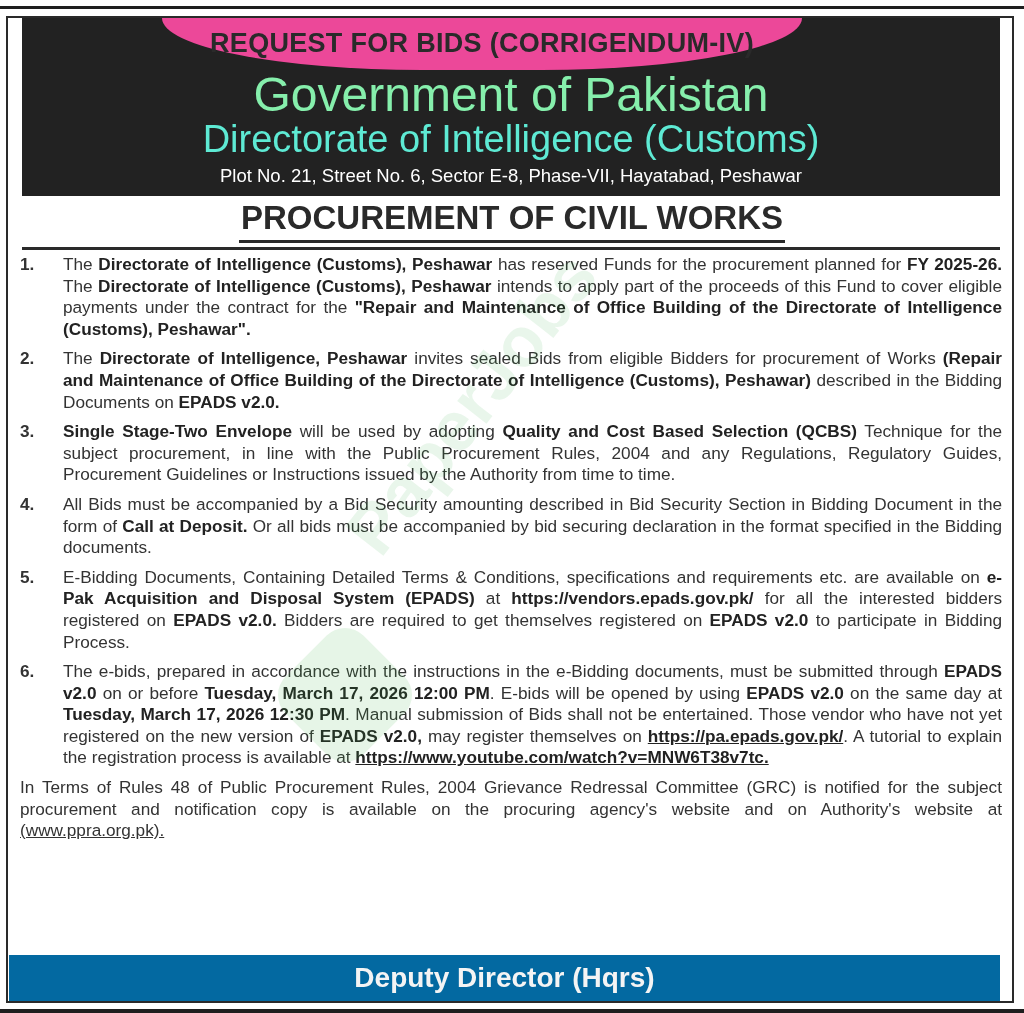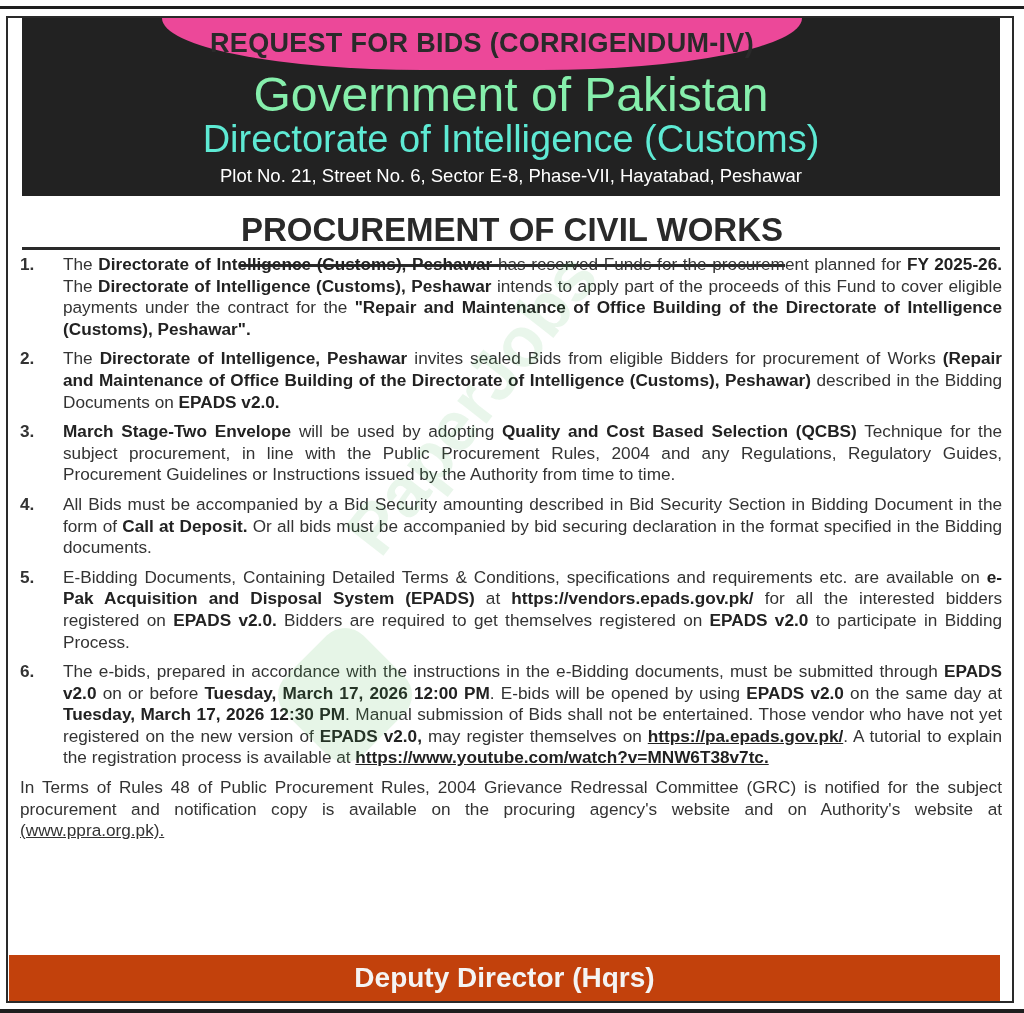--- a/index.html
+++ b/index.html
@@ -15,30 +15,30 @@
           text-align: center; line-height: 50px; font-size: 27px; font-weight: bold; color: #2a2a2a;
           letter-spacing: 0.3px; }
   .gov { position: absolute; left: 0; width: 100%; top: 56px; text-align: center; color: #86efac;
          font-size: 48px; line-height: 42px; }
   .dir { position: absolute; left: 0; width: 100%; top: 100px; text-align: center; color: #5eead4;
          font-size: 38px; line-height: 42px; }
   .addr { position: absolute; left: 0; width: 100%; top: 146px; text-align: center; color: #ffffff;
           font-size: 18.5px; line-height: 24px; }
   .proc { position: absolute; left: 0; width: 1024px; top: 196px; text-align: center; }
   .proc span { display: inline-block; font-size: 33px; font-weight: bold; color: #2a2a2a; line-height: 44px;
-               border-bottom: 3px solid #2a2a2a; padding: 12px 2px; }
+               border-bottom: 3px solid #2a2a2a; padding: 0 2px; }
   .sep { position: absolute; left: 22px; top: 247px; width: 978px; height: 3px; background: #2a2a2a; }
   .body { position: absolute; left: 20px; top: 254px; width: 982px; font-size: 17.2px; line-height: 21.6px; color: #333; }
   .item { display: flex; margin-bottom: 8px; }
   .num { width: 43px; flex: 0 0 43px; font-weight: bold; }
   .txt { flex: 1; text-align: justify; }
   .txt b { color: #222; }
   .para { text-align: justify; margin-bottom: 8px; }
   .u { text-decoration: underline; }
-  .footer { position: absolute; left: 9px; top: 955px; width: 991px; height: 46px; background: #c2410c;
+  .footer { position: absolute; left: 9px; top: 955px; width: 991px; height: 46px; background: #0369a1;
             color: #f4f4f4; text-align: center; font-size: 28px; font-weight: bold; line-height: 46px; }
   .wm { position: absolute; left: 290px; top: 300px; width: 500px; height: 420px; pointer-events: none; }
   .wm-text { position: absolute; left: 40px; top: 220px; transform: rotate(-52deg); transform-origin: left top;
              font-size: 70px; font-weight: bold; color: rgba(40,170,60,0.10); white-space: nowrap; }
   .wm-badge { position: absolute; left: 0; top: 340px; width: 110px; height: 110px; border-radius: 26px;
               background: rgba(60,180,70,0.13); transform: rotate(-45deg); }
 </style>
 </head>
 <body>
 
@@ -62,21 +62,21 @@
       <div class="item">
         <div class="num">1.</div>
         <div class="txt"><span>The </span><b>Directorate of Intelligence (Customs), Peshawar</b><span> has reserved Funds for the procurement planned for </span><b>FY 2025-26.</b><span> The </span><b>Directorate of Intelligence (Customs), Peshawar</b><span> intends to apply part of the proceeds of this Fund to cover eligible payments under the contract for the </span><b>"Repair and Maintenance of Office Building of the Directorate of Intelligence (Customs), Peshawar".</b></div>
       </div>
       <div class="item">
         <div class="num">2.</div>
         <div class="txt"><span>The </span><b>Directorate of Intelligence, Peshawar</b><span> invites sealed Bids from eligible Bidders for procurement of Works </span><b>(Repair and Maintenance of Office Building of the Directorate of Intelligence (Customs), Peshawar)</b><span> described in the Bidding Documents on </span><b>EPADS v2.0.</b></div>
       </div>
       <div class="item">
         <div class="num">3.</div>
-        <div class="txt"><b>March Stage-Two Envelope</b><span> will be used by adopting </span><b>Quality and Cost Based Selection (QCBS)</b><span> Technique for the subject procurement, in line with the Public Procurement Rules, 2004 and any Regulations, Regulatory Guides, Procurement Guidelines or Instructions issued by the Authority from time to time.</span></div>
+        <div class="txt"><b>Single Stage-Two Envelope</b><span> will be used by adopting </span><b>Quality and Cost Based Selection (QCBS)</b><span> Technique for the subject procurement, in line with the Public Procurement Rules, 2004 and any Regulations, Regulatory Guides, Procurement Guidelines or Instructions issued by the Authority from time to time.</span></div>
       </div>
       <div class="item">
         <div class="num">4.</div>
         <div class="txt"><span>All Bids must be accompanied by a Bid Security amounting described in Bid Security Section in Bidding Document in the form of  </span><b>Call at Deposit.</b><span> Or all bids must be accompanied by bid securing declaration in the format specified in the Bidding documents.</span></div>
       </div>
       <div class="item">
         <div class="num">5.</div>
         <div class="txt"><span>E-Bidding Documents, Containing Detailed Terms &amp; Conditions, specifications and requirements etc. are available on </span><b>e-Pak Acquisition and Disposal System (EPADS)</b><span> at </span><b>https://vendors.epads.gov.pk/</b><span> for all the interested bidders registered on </span><b>EPADS v2.0.</b><span> Bidders are required to get themselves registered on </span><b>EPADS v2.0</b><span> to participate in Bidding Process.</span></div>
       </div>
       <div class="item">

